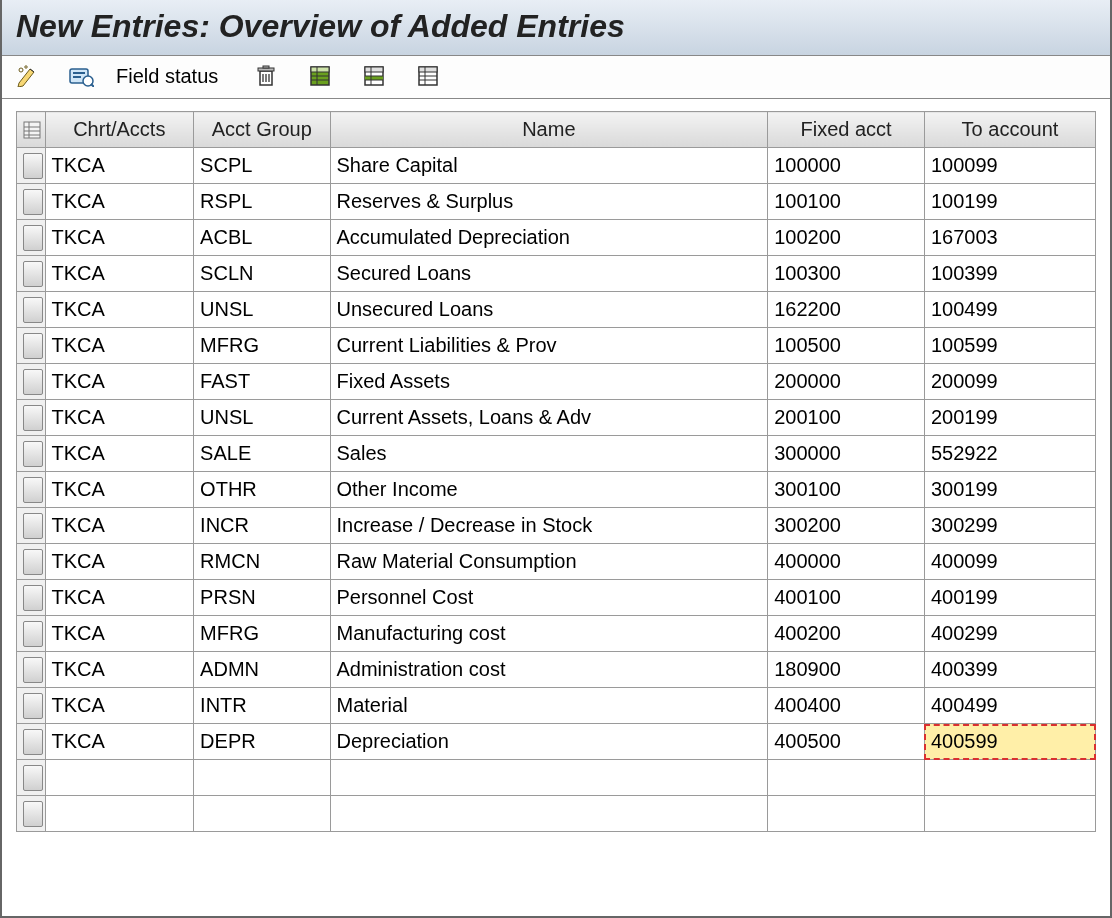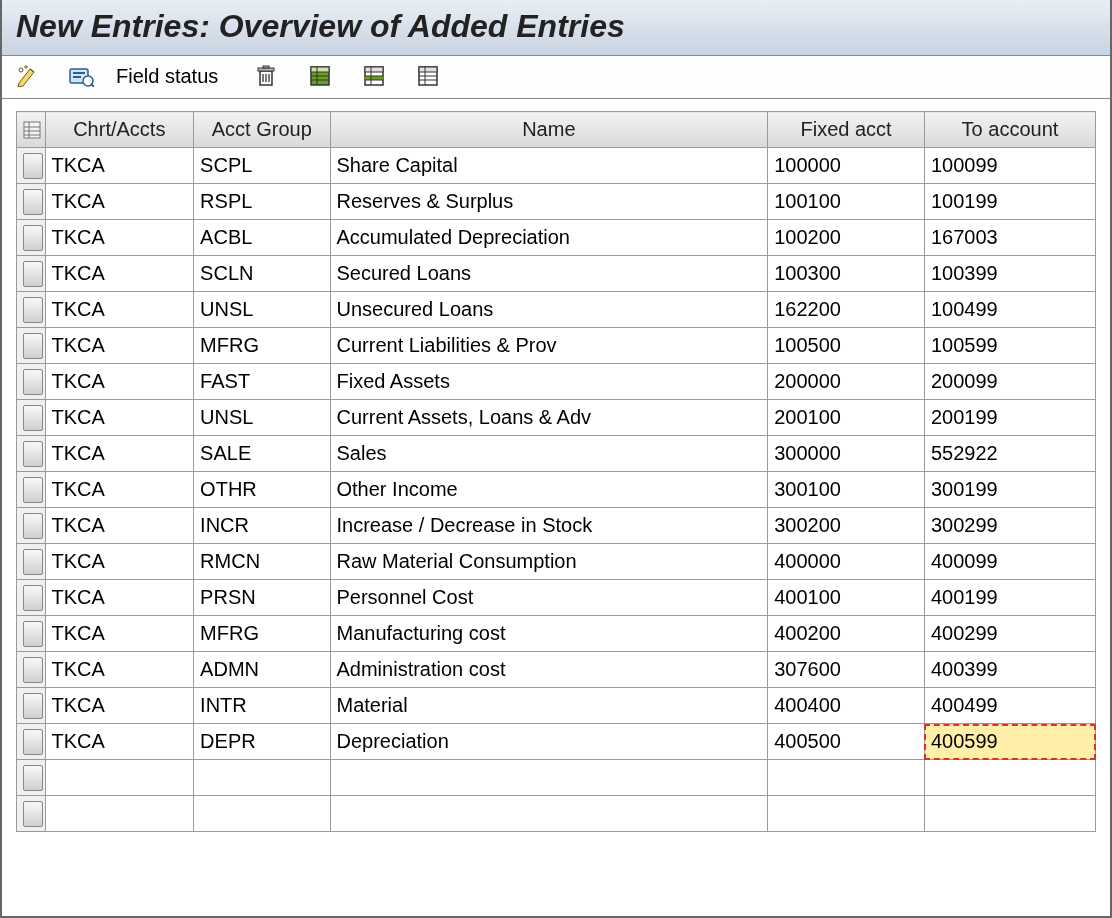--- a/index.html
+++ b/index.html
@@ -348,21 +348,21 @@
             <td>400200</td>
             <td>400299</td>
           </tr>
           <tr>
             <td class="selcell">
               <div class="row-selector"></div>
             </td>
             <td>TKCA</td>
             <td>ADMN</td>
             <td>Administration cost</td>
-            <td>307600</td>
+            <td>180900</td>
             <td>400399</td>
           </tr>
           <tr>
             <td class="selcell">
               <div class="row-selector"></div>
             </td>
             <td>TKCA</td>
             <td>INTR</td>
             <td>Material</td>
             <td>400400</td>

